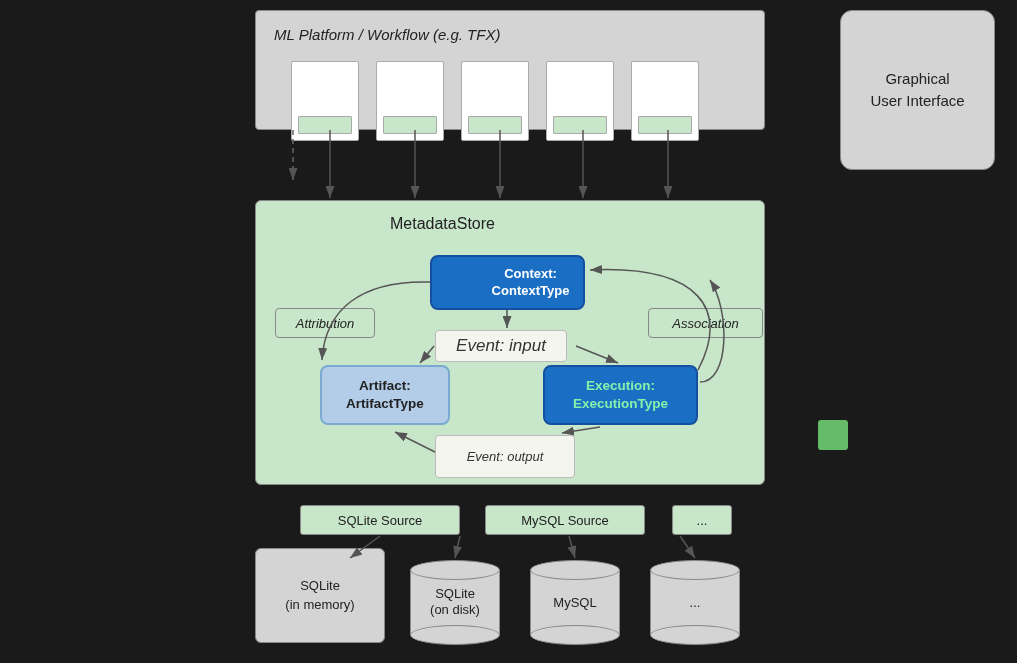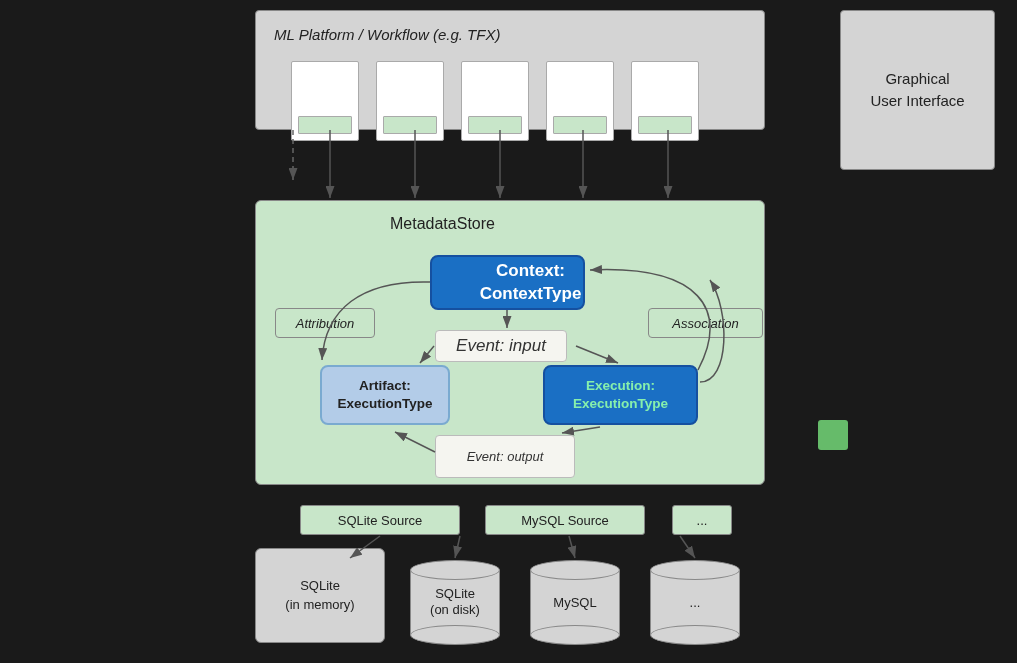--- a/index.html
+++ b/index.html
@@ -91,21 +91,21 @@
       left: 430px;
       width: 155px;
       height: 55px;
       background: #1a6fc4;
       border: 2px solid #1550a0;
       border-radius: 8px;
       display: flex;
       align-items: center;
       justify-content: center;
       color: white;
-      font-size: 17px;
+      font-size: 13px;
       font-weight: bold;
       text-align: center;
       line-height: 1.3;
       padding-left: 46px;
     }
 
     
     .artifact-box {
       position: absolute;
       top: 365px;
@@ -218,21 +218,21 @@
     }
 
     
     .gui-box {
       position: absolute;
       top: 10px;
       left: 840px;
       width: 155px;
       height: 160px;
       border: 1.5px solid #888;
-      border-radius: 4px;
+      border-radius: 12px;
       background: #d4d4d4;
       display: flex;
       align-items: center;
       justify-content: center;
     }
 
     .gui-label {
       font-size: 15px;
       color: #222;
       text-align: center;
@@ -409,21 +409,21 @@
   <div class="association-label">
     <span>Association</span>
   </div>
 
   <div class="event-input-box">
     <span>Event: input</span>
   </div>
 
   <div class="artifact-box">
     <span style="white-space: pre-line;">Artifact:
-ExecutionType</span>
+ArtifactType</span>
   </div>
 
   <div class="execution-box">
     <span style="white-space: pre-line;">Execution:
 ExecutionType</span>
   </div>
 
   <div class="event-output-box">
     <span>Event: output</span>
   </div>

